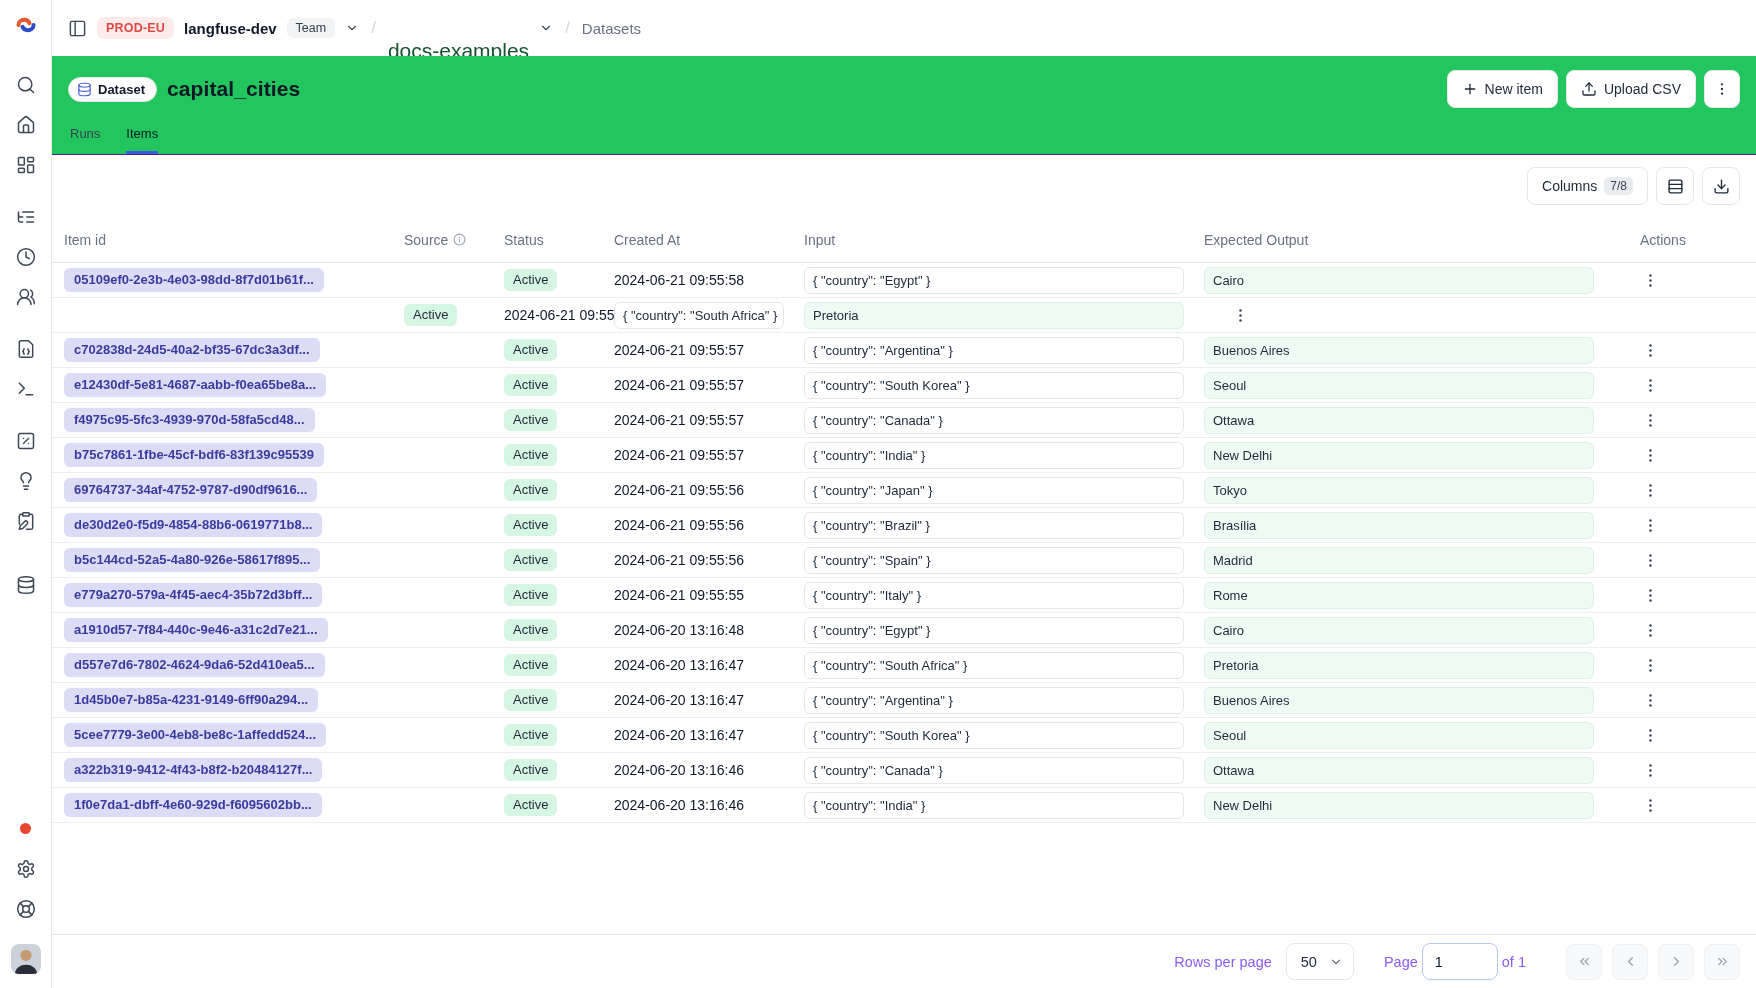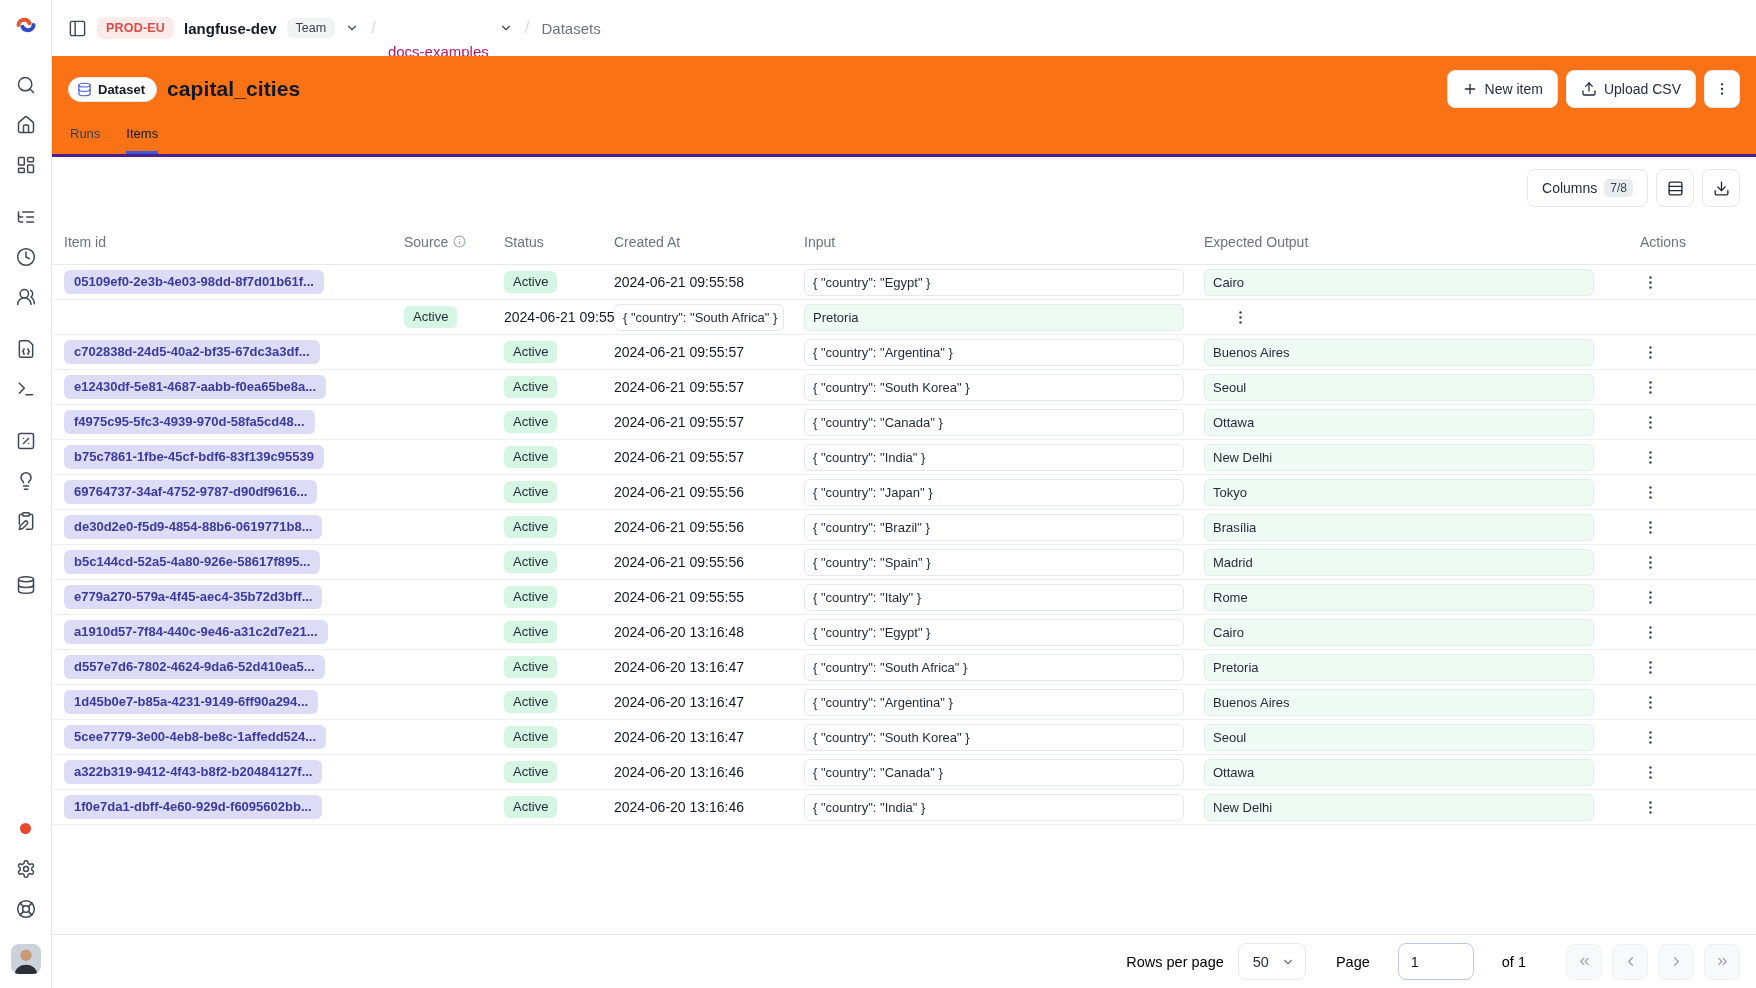--- a/index.html
+++ b/index.html
@@ -43,25 +43,25 @@
     padding: 4px 9px; border-radius: 7px; letter-spacing: .2px;
   }
   .org-name { font-weight: 600; font-size: 15px; color: #111827; cursor: pointer; }
   .team-pill {
     background: #f1f3f5; color: #374151; font-size: 12.5px; padding: 3px 9px;
     border-radius: 6px; cursor: pointer;
   }
   .crumb-chevron { color: #3f4754; display:flex; cursor:pointer; }
   .crumb-chevron svg { width: 14px; height: 14px; }
   .crumb-sep { color: #d6dadf; font-size: 17px; padding: 0 2px; user-select:none; }
-  .crumb-project { font-size: 15px; color: #be185d; cursor: pointer; margin-top: 46px; }
+  .crumb-project { font-size: 21px; color: #14532d; cursor: pointer; margin-top: 46px; }
   .crumb-section { font-size: 15px; color: #6b7280; cursor: pointer; }
 
   
-  .page-head { background: #f97316; border-bottom: 3px solid #4c1d95; padding: 14px 16px 0 16px; }
+  .page-head { background: #22c55e; border-bottom: 1px solid #4c1d95; padding: 14px 16px 0 16px; }
   .page-head-row { display: flex; align-items: center; }
   .entity-badge {
     display: inline-flex; align-items: center; gap: 6px; background: #fff;
     border: 1px solid #e5e7eb; border-radius: 14px; padding: 4px 11px 4px 8px;
     font-size: 13px; font-weight: 600; color: #111827;
   }
   .entity-badge svg { width: 15px; height: 15px; color: #4c5fd5; }
   .page-title { font-size: 21px; font-weight: 700; color: #111827; margin-left: 10px; letter-spacing: .1px; }
   .head-actions { margin-left: auto; display: flex; gap: 8px; }
   .btn {
@@ -124,28 +124,28 @@
     display: flex; align-items: center; justify-content: center;
     width: 28px; height: 28px; margin-left: 22px; border-radius: 6px;
   }
   .kebab-btn svg { width: 17px; height: 17px; }
 
   
   .tfoot {
     flex: 0 0 54px; border-top: 1px solid #e5e7eb; display: flex; align-items: center;
     justify-content: flex-end; gap: 14px; padding: 0 16px; background: #fff;
   }
-  .foot-label { font-size: 14.5px; color: #000000; text-align: right; }
+  .foot-label { font-size: 14.5px; color: #8b5cf6; text-align: right; }
   .select-box {
     display: inline-flex; align-items: center; gap: 12px; border: 1px solid #e5e7eb;
     border-radius: 8px; height: 37px; padding: 0 10px 0 14px; font-size: 14.5px;
     color: #1f2937; cursor: pointer; background: #fff;
   }
   .select-box svg { width: 14px; height: 14px; color: #6b7280; }
-  .page-group { display: inline-flex; align-items: center; gap: 28px; margin-left: 16px; }
+  .page-group { display: inline-flex; align-items: center; gap: 4px; margin-left: 16px; }
   .page-input {
     width: 76px; height: 37px; border: 1px solid #b9c7ee; border-radius: 8px;
     font-size: 14.5px; color: #111827; padding: 0 12px; font-family: inherit; background:#fff;
   }
   .pager { display: inline-flex; gap: 10px; margin-left: 26px; }
   .pager-btn {
     width: 36px; height: 36px; border-radius: 8px; background: #f8f9fa;
     border: 1px solid #eef0f2; display: flex; align-items: center; justify-content: center;
     color: #9ca3af; cursor: pointer;
   }

